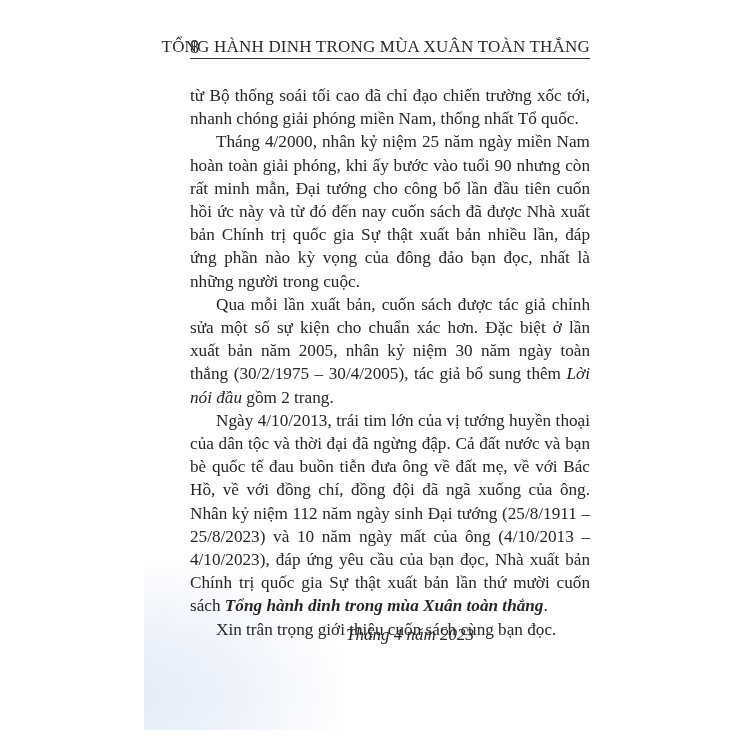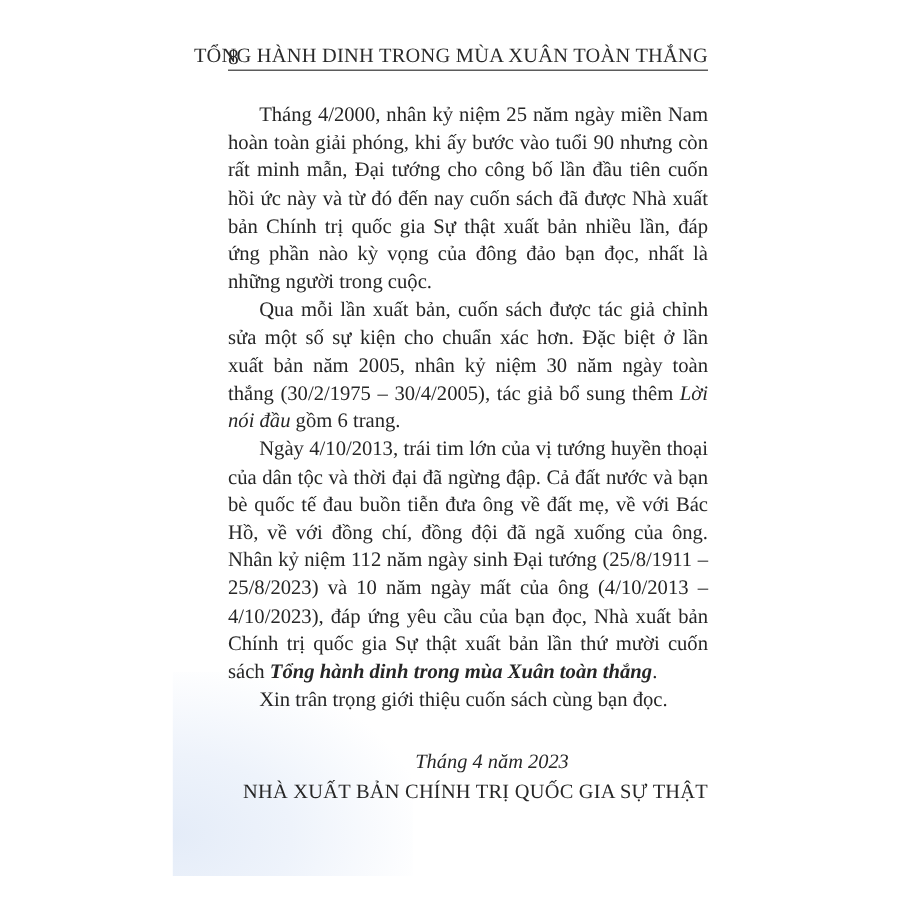--- a/index.html
+++ b/index.html
@@ -84,22 +84,22 @@
 
 <div class="page"></div>
 <div class="page-tint"></div>
 
 <div class="running-head">
   <span class="page-num">8</span>
   <span class="book-title">TỔNG HÀNH DINH TRONG MÙA XUÂN TOÀN THẮNG</span>
 </div>
 
 <div class="body-text">
+  <p class="para no-indent">từ Bộ thống soái tối cao đã chỉ đạo chiến trường xốc tới, nhanh chóng giải phóng miền Nam, thống nhất Tổ quốc.</p>
   <p class="para">Tháng 4/2000, nhân kỷ niệm 25 năm ngày miền Nam hoàn toàn giải phóng, khi ấy bước vào tuổi 90 nhưng còn rất minh mẫn, Đại tướng cho công bố lần đầu tiên cuốn hồi ức này và từ đó đến nay cuốn sách đã được Nhà xuất bản Chính trị quốc gia Sự thật xuất bản nhiều lần, đáp ứng phần nào kỳ vọng của đông đảo bạn đọc, nhất là những người trong cuộc.</p>
-  <p class="para"><span>Qua mỗi lần xuất bản, cuốn sách được tác giả chỉnh sửa một số sự kiện cho chuẩn xác hơn. Đặc biệt ở lần xuất bản năm 2005, nhân kỷ niệm 30 năm ngày toàn thắng (30/2/1975 – 30/4/2005), tác giả bổ sung thêm </span><em class="title-ref">Lời nói đầu</em><span> gồm 6 trang.</span></p>
+  <p class="para"><span>Qua mỗi lần xuất bản, cuốn sách được tác giả chỉnh sửa một số sự kiện cho chuẩn xác hơn. Đặc biệt ở lần xuất bản năm 2005, nhân kỷ niệm 30 năm ngày toàn thắng (30/2/1975 – 30/4/2005), tác giả bổ sung thêm </span><em class="title-ref">Lời nói đầu</em><span> gồm 2 trang.</span></p>
   <p class="para"><span>Ngày 4/10/2013, trái tim lớn của vị tướng huyền thoại của dân tộc và thời đại đã ngừng đập. Cả đất nước và bạn bè quốc tế đau buồn tiễn đưa ông về đất mẹ, về với Bác Hồ, về với đồng chí, đồng đội đã ngã xuống của ông. Nhân kỷ niệm 112 năm ngày sinh Đại tướng (25/8/1911 – 25/8/2023) và 10 năm ngày mất của ông (4/10/2013 – 4/10/2023), đáp ứng yêu cầu của bạn đọc, Nhà xuất bản Chính trị quốc gia Sự thật xuất bản lần thứ mười cuốn sách </span><strong class="book-ref">Tổng hành dinh trong mùa Xuân toàn thắng</strong><span>.</span></p>
   <p class="para">Xin trân trọng giới thiệu cuốn sách cùng bạn đọc.</p>
 </div>
 
 <div class="signature">
   <div class="sig-date">Tháng 4 năm 2023</div>
-  <div class="sig-publisher">NHÀ XUẤT BẢN CHÍNH TRỊ QUỐC GIA SỰ THẬT</div>
 </div>
 
 </body></html>

